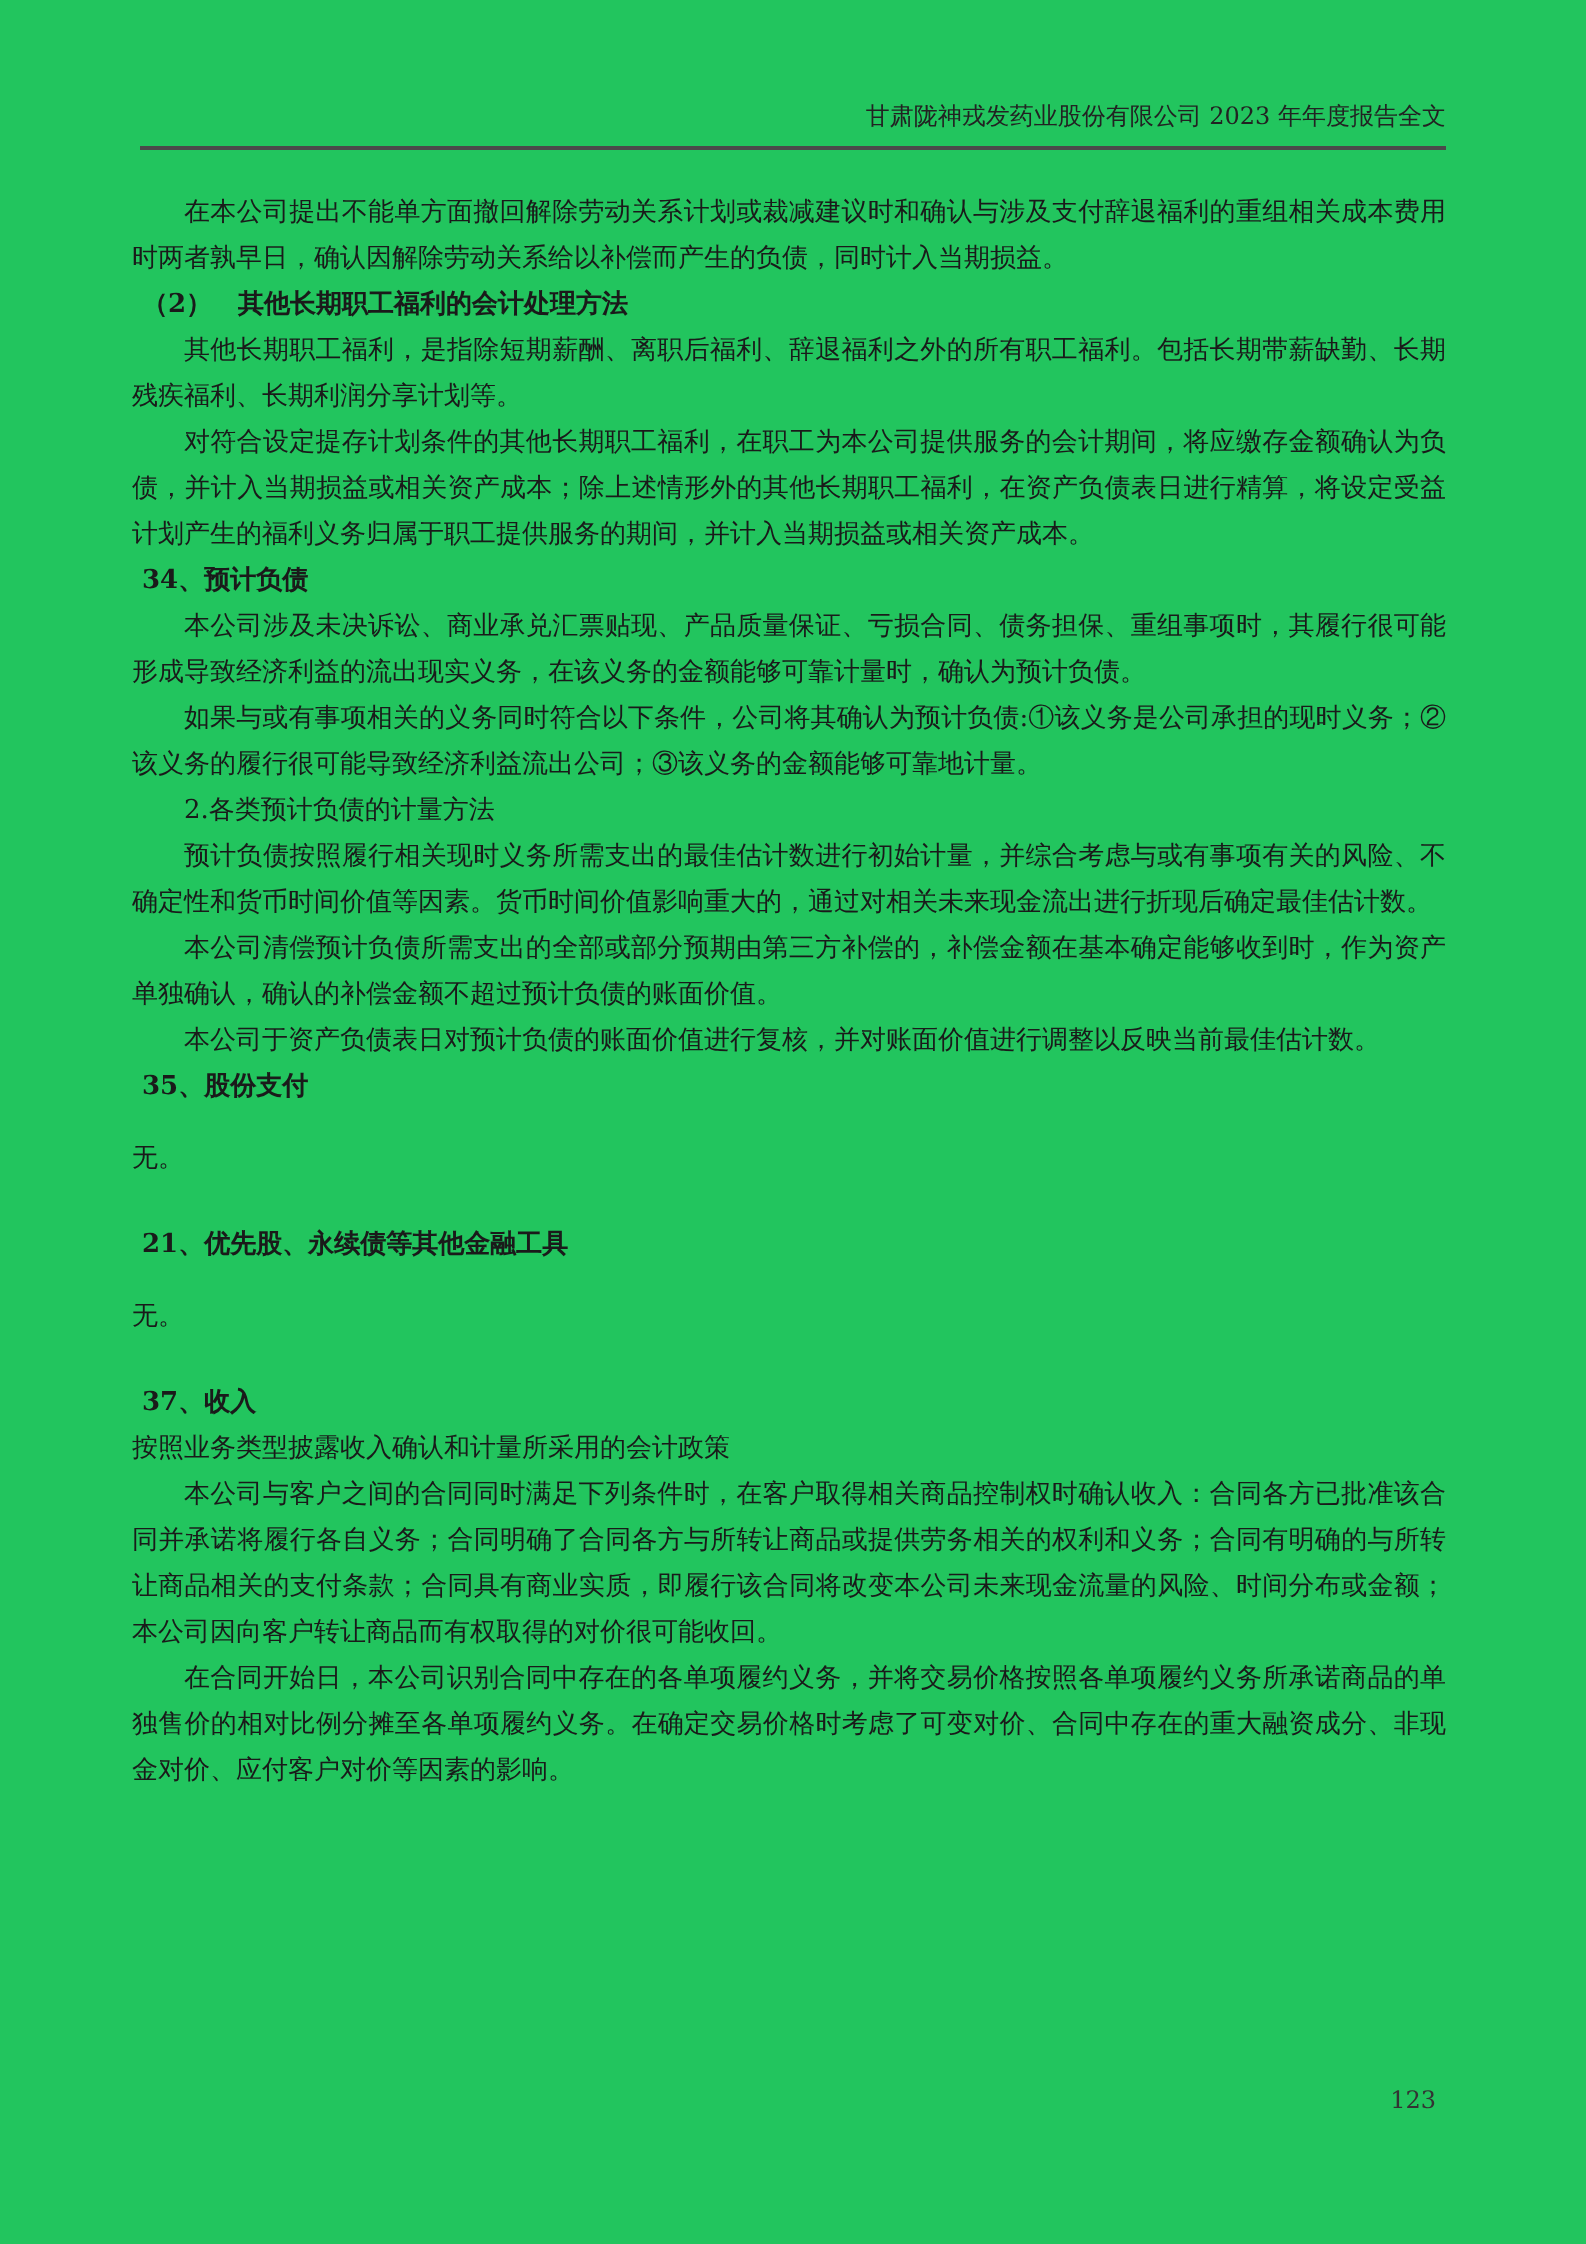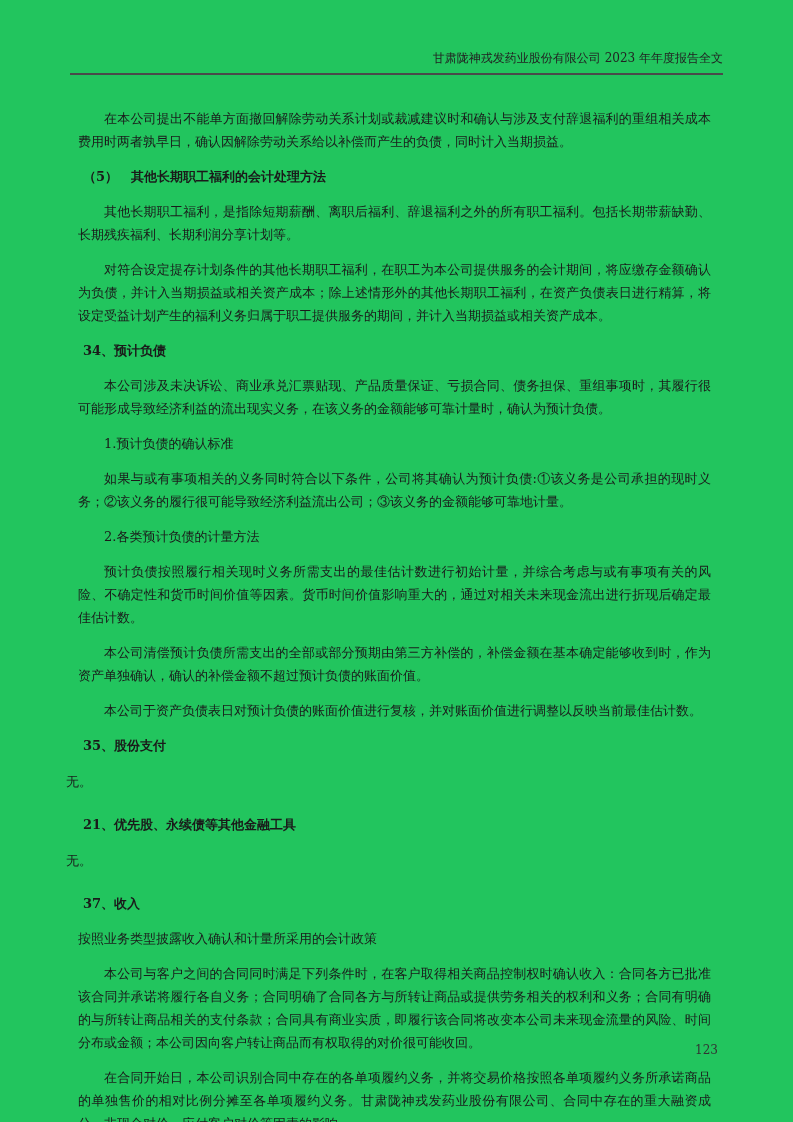--- a/index.html
+++ b/index.html
@@ -28,21 +28,21 @@
     border-bottom: 2px solid #4a4a4a;
     padding-bottom: 7px;
   }
   .body {
     position: absolute;
     top: 95px;
     left: 66px;
     right: 70px;
   }
   .body p {
-    margin: 12px;
+    margin: 0;
     font-size: 13px;
     line-height: 23px;
     text-align: justify;
     text-justify: inter-ideograph;
     color: #1a1a1a;
   }
   .para { text-indent: 2em; }
   .noindent { text-indent: 0; }
   .blank {
     text-indent: 0;
@@ -72,41 +72,40 @@
 <div class="page">
 
   <div class="header">
     <span>甘肃陇神戎发药业股份有限公司 2023 年年度报告全文</span>
   </div>
 
   <div class="body">
 
     <p class="para">在本公司提出不能单方面撤回解除劳动关系计划或裁减建议时和确认与涉及支付辞退福利的重组相关成本费用时两者孰早日，确认因解除劳动关系给以补偿而产生的负债，同时计入当期损益。</p>
 
-    <p class="sec-heading">（5）　其他长期职工福利的会计处理方法</p>
+    <p class="sec-heading">（2）　其他长期职工福利的会计处理方法</p>
     <p class="para">其他长期职工福利，是指除短期薪酬、离职后福利、辞退福利之外的所有职工福利。包括长期带薪缺勤、长期残疾福利、长期利润分享计划等。</p>
     <p class="para">对符合设定提存计划条件的其他长期职工福利，在职工为本公司提供服务的会计期间，将应缴存金额确认为负债，并计入当期损益或相关资产成本；除上述情形外的其他长期职工福利，在资产负债表日进行精算，将设定受益计划产生的福利义务归属于职工提供服务的期间，并计入当期损益或相关资产成本。</p>
 
     <p class="sec-heading">34、预计负债</p>
     <p class="para">本公司涉及未决诉讼、商业承兑汇票贴现、产品质量保证、亏损合同、债务担保、重组事项时，其履行很可能形成导致经济利益的流出现实义务，在该义务的金额能够可靠计量时，确认为预计负债。</p>
-    <p class="para">1.预计负债的确认标准</p>
     <p class="para">如果与或有事项相关的义务同时符合以下条件，公司将其确认为预计负债:①该义务是公司承担的现时义务；②该义务的履行很可能导致经济利益流出公司；③该义务的金额能够可靠地计量。</p>
     <p class="para">2.各类预计负债的计量方法</p>
     <p class="para">预计负债按照履行相关现时义务所需支出的最佳估计数进行初始计量，并综合考虑与或有事项有关的风险、不确定性和货币时间价值等因素。货币时间价值影响重大的，通过对相关未来现金流出进行折现后确定最佳估计数。</p>
     <p class="para">本公司清偿预计负债所需支出的全部或部分预期由第三方补偿的，补偿金额在基本确定能够收到时，作为资产单独确认，确认的补偿金额不超过预计负债的账面价值。</p>
     <p class="para">本公司于资产负债表日对预计负债的账面价值进行复核，并对账面价值进行调整以反映当前最佳估计数。</p>
 
     <p class="sec-heading">35、股份支付</p>
     <p class="blank">无。</p>
 
     <p class="sec-heading">21、优先股、永续债等其他金融工具</p>
     <p class="blank">无。</p>
 
     <p class="sec-heading">37、收入</p>
     <p class="noindent">按照业务类型披露收入确认和计量所采用的会计政策</p>
     <p class="para">本公司与客户之间的合同同时满足下列条件时，在客户取得相关商品控制权时确认收入：合同各方已批准该合同并承诺将履行各自义务；合同明确了合同各方与所转让商品或提供劳务相关的权利和义务；合同有明确的与所转让商品相关的支付条款；合同具有商业实质，即履行该合同将改变本公司未来现金流量的风险、时间分布或金额；本公司因向客户转让商品而有权取得的对价很可能收回。</p>
-    <p class="para">在合同开始日，本公司识别合同中存在的各单项履约义务，并将交易价格按照各单项履约义务所承诺商品的单独售价的相对比例分摊至各单项履约义务。甘肃陇神戎发药业股份有限公司、合同中存在的重大融资成分、非现金对价、应付客户对价等因素的影响。</p>
+    <p class="para">在合同开始日，本公司识别合同中存在的各单项履约义务，并将交易价格按照各单项履约义务所承诺商品的单独售价的相对比例分摊至各单项履约义务。在确定交易价格时考虑了可变对价、合同中存在的重大融资成分、非现金对价、应付客户对价等因素的影响。</p>
 
   </div>
 
   <div class="page-number">123</div>
 
 </div>
 
 </body></html>

